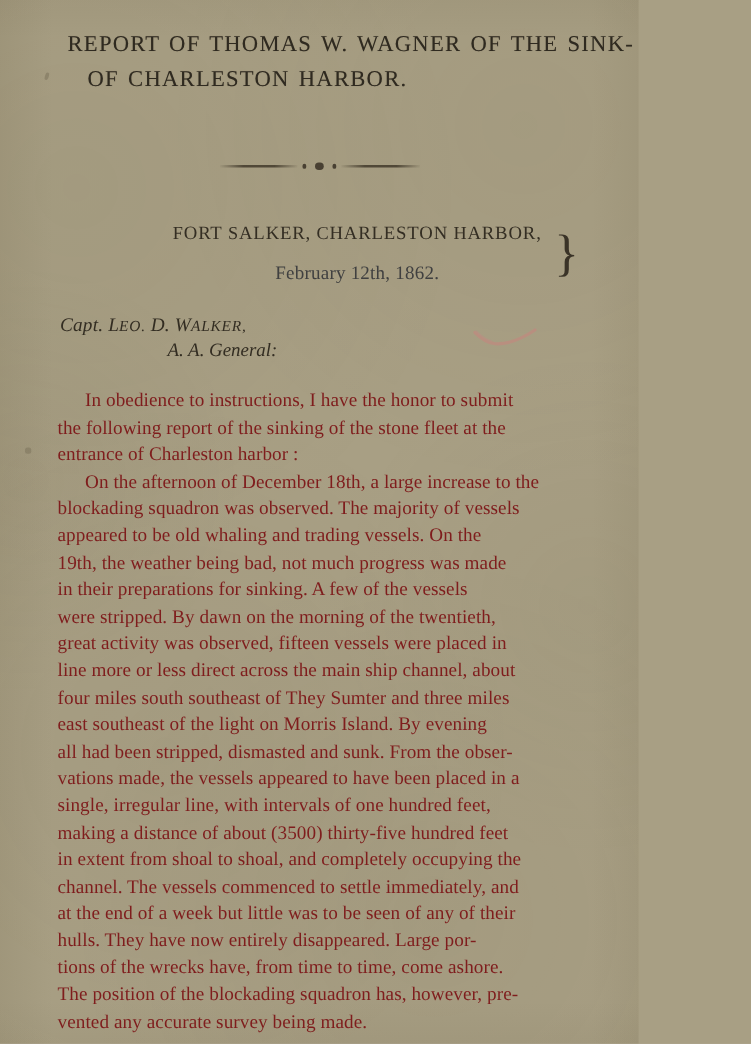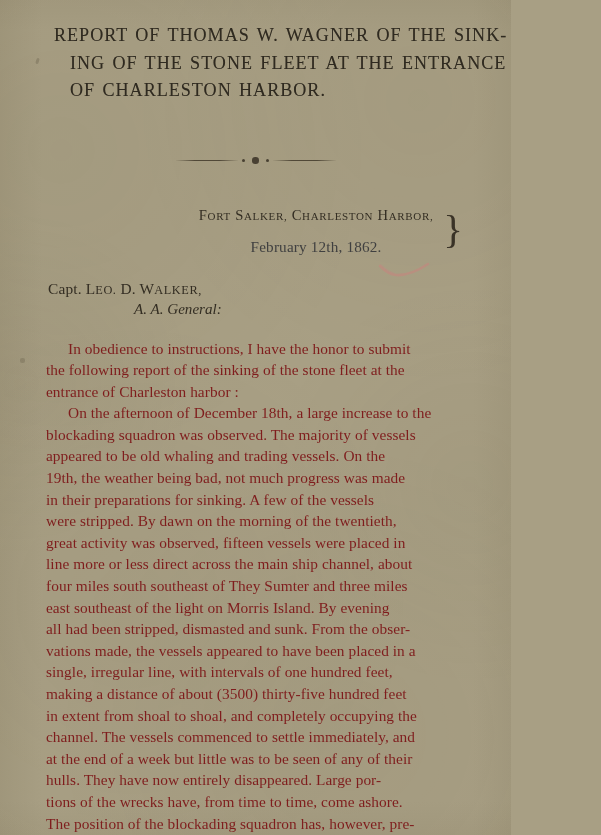--- a/index.html
+++ b/index.html
@@ -114,21 +114,21 @@
   .dateline-text {
     text-align: center;
   }
   .dl-place {
     font-size: 14.6px;
     letter-spacing: 0.045em;
     white-space: nowrap;
     color: #342e23;
   }
   .dl-place .sc-first { font-size: 14.6px; }
-  .dl-place .sc { font-size: 11px; text-align: right; }
+  .dl-place .sc { font-size: 15px; text-align: right; }
   .dl-date {
     font-size: 15.2px;
     letter-spacing: 0.012em;
     margin-top: 14px;
     white-space: nowrap;
     color: #404040;
   }
   .dl-brace {
     font-size: 41px;
     line-height: 0.72;
@@ -141,20 +141,21 @@
   
   .salutation {
     margin-top: 24px;
     padding-left: 48px;
   }
   .sal-line1 {
     font-size: 15.4px;
     letter-spacing: 0.01em;
     color: #332d22;
     white-space: nowrap;
+    font-style: italic;
   }
   .sal-line1 .sc { font-size: 12.3px; letter-spacing: 0.05em; }
   .sal-line2 {
     font-size: 15.1px;
     font-style: italic;
     padding-left: 86px;
     margin-top: 3px;
     color: #332d22;
     white-space: nowrap;
   }
@@ -208,21 +209,20 @@
 
   <svg class="pencil-mark" viewBox="0 0 52 18">
     <path d="M2 4 Q 10 12 18 13 Q 32 14 50 2" stroke="#c9837e" stroke-width="2.6" fill="none" stroke-linecap="round" opacity="0.85"></path>
     <path d="M3 3 Q 9 9 15 11" stroke="#c08a84" stroke-width="1.5" fill="none" stroke-linecap="round" opacity="0.6"></path>
   </svg>
 
   <div class="content">
 
     <div class="title-block">
       <div class="title-line l1">REPORT OF THOMAS W. WAGNER OF THE SINK-</div>
-      <div class="title-line l2">ING OF THE STONE FLEET AT THE ENTRANCE</div>
       <div class="title-line l3">OF CHARLESTON HARBOR.</div>
     </div>
 
     <div class="ornament-wrap">
       <div class="ornament">
         <div class="orn-rule"></div>
         <div class="orn-dot small"></div>
         <div class="orn-dot big"></div>
         <div class="orn-dot small"></div>
         <div class="orn-rule"></div>

